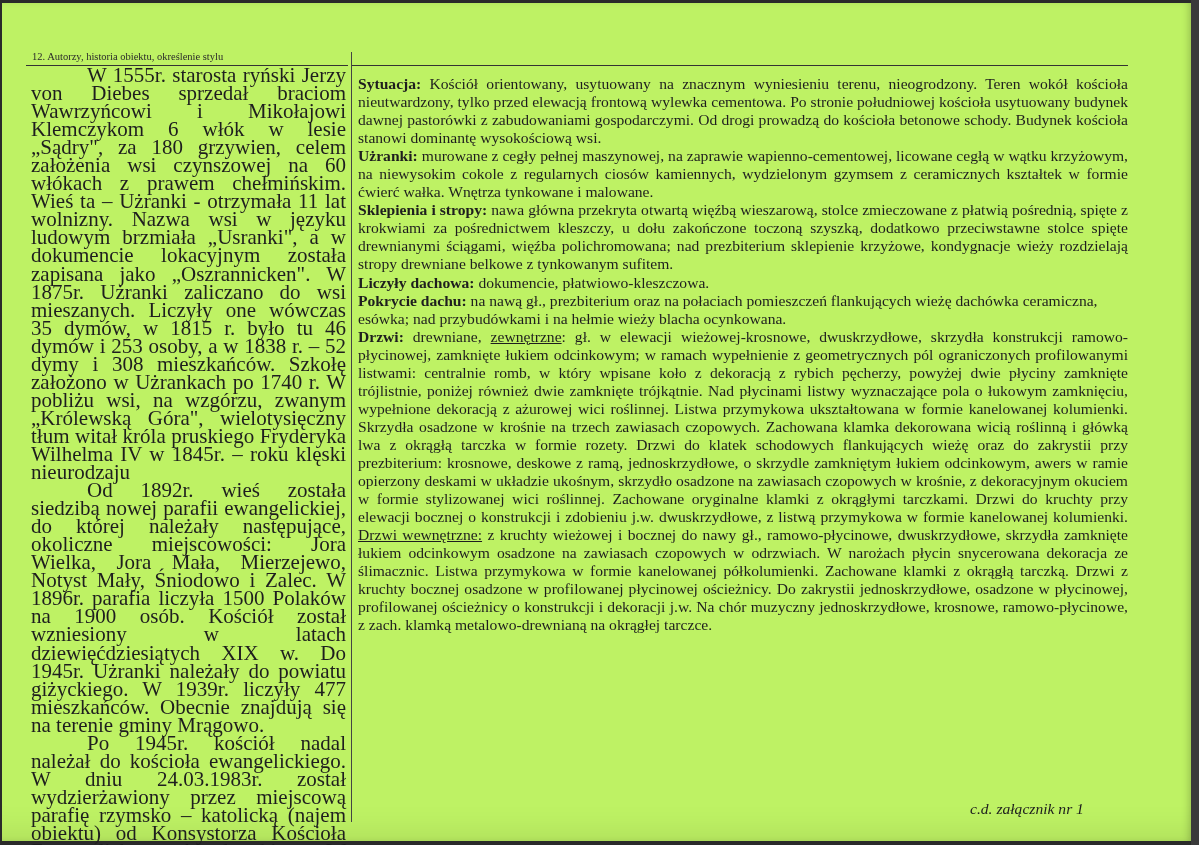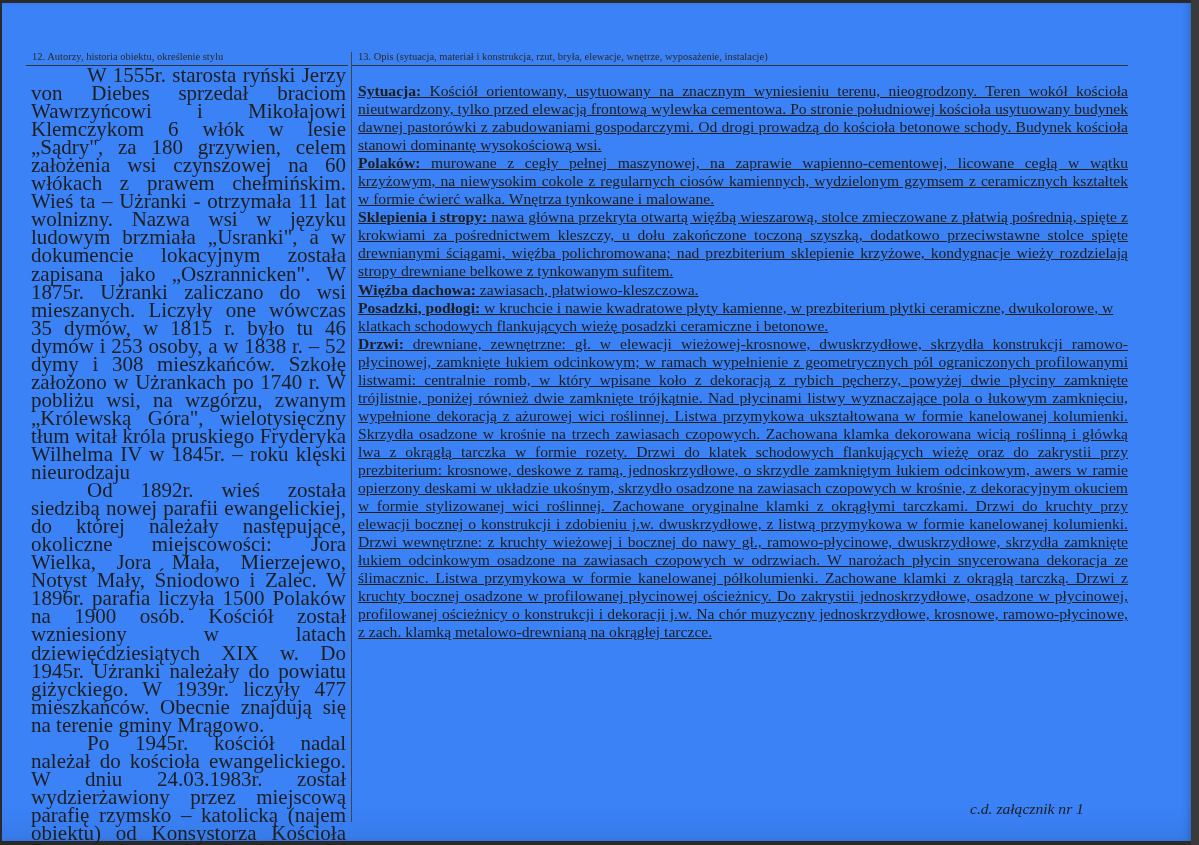--- a/index.html
+++ b/index.html
@@ -4,72 +4,71 @@
 <style>
   html, body { margin:0; padding:0; }
   body {
     width:1199px; height:845px; overflow:hidden;
     background:#2a2a2a;
     font-family:"Liberation Serif", serif;
     color:#1e1e1e;
   }
   .page {
     position:absolute; left:2px; top:3px; width:1190px; height:838px;
-    background:#3b82f6;
+    background:#bef264;
     box-shadow: inset -6px 0 8px -4px rgba(0,0,0,0.25), inset 0 -40px 30px -30px rgba(0,0,0,0.08);
   }
   .rightedge { position:absolute; right:0; top:0; width:8px; height:845px; background:#3a3a3a; }
   .hdr {
     position:absolute; top:48px; font-size:10.5px; line-height:12px; color:#2a2a2a;
     white-space:nowrap;
   }
   .hdr-left { left:30px; }
   .hdr-right { left:356px; }
   .hline { position:absolute; top:62px; height:1px; background:#333; }
   .hline-left { left:24px; width:322px; }
   .hline-right { left:350px; width:776px; }
   .vline { position:absolute; left:349px; top:49px; width:1px; height:770px; background:#444; }
   .col-left {
     position:absolute; left:29px; top:63px; width:315px;
     font-size:21px; line-height:18.05px; text-align:justify;
   }
   .col-left p { margin:0; text-indent:56px; }
   .col-right {
-    position:absolute; left:356px; top:79px; width:770px;
-    font-size:15.6px; line-height:18.05px; text-align:justify;text-decoration:underline;
+    position:absolute; left:356px; top:72px; width:770px;
+    font-size:15.6px; line-height:18.05px; text-align:justify;
   }
   .col-right p { margin:0; }
   .col-right p.left { text-align:left; }
   .lbl { font-weight:bold; }
   .u { text-decoration:underline;margin-top:18px; }
   .footer {
     position:absolute; left:968px; top:797px; font-style:italic; font-size:15.6px;
   }
 </style>
 </head>
 <body>
 
 <div class="page">
 
   <div class="hdr hdr-left">12. Autorzy, historia obiektu, określenie stylu</div>
-  <div class="hdr hdr-right">13. Opis (sytuacja, materiał i konstrukcja, rzut, bryła, elewacje, wnętrze, wyposażenie, instalacje)</div>
   <div class="hline hline-left"></div>
   <div class="hline hline-right"></div>
   <div class="vline"></div>
 
   <div class="col-left">
     <p>W 1555r. starosta ryński Jerzy von Diebes sprzedał braciom Wawrzyńcowi i Mikołajowi Klemczykom 6 włók w lesie „Sądry", za 180 grzywien, celem założenia wsi czynszowej na 60 włókach z prawem chełmińskim. Wieś ta – Użranki - otrzymała 11 lat wolnizny. Nazwa wsi w języku ludowym brzmiała „Usranki", a w dokumencie lokacyjnym została zapisana jako „Oszrannicken". W 1875r. Użranki zaliczano do wsi mieszanych. Liczyły one wówczas 35 dymów, w 1815 r. było tu 46 dymów i 253 osoby, a w 1838 r. – 52 dymy i 308 mieszkańców. Szkołę założono w Użrankach po 1740 r. W pobliżu wsi, na wzgórzu, zwanym „Królewską Góra", wielotysięczny tłum witał króla pruskiego Fryderyka Wilhelma IV w 1845r. – roku klęski nieurodzaju</p>
     <p>Od 1892r. wieś została siedzibą nowej parafii ewangelickiej, do której należały następujące, okoliczne miejscowości: Jora Wielka, Jora Mała, Mierzejewo, Notyst Mały, Śniodowo i Zalec. W 1896r. parafia liczyła 1500 Polaków na 1900 osób. Kościół został wzniesiony w latach dziewięćdziesiątych XIX w. Do 1945r. Użranki należały do powiatu giżyckiego. W 1939r. liczyły 477 mieszkańców. Obecnie znajdują się na terenie gminy Mrągowo.</p>
     <p>Po 1945r. kościół nadal należał do kościoła ewangelickiego. W dniu 24.03.1983r. został wydzierżawiony przez miejscową parafię rzymsko – katolicką (najem obiektu) od Konsystorza Kościoła Ewangelicko – Augsburskiego. W 1994r. kościół został kupiony na własność przez parafię w Użrankach p.w. Apostołów św. Piotra i Pawła. Parafia ta jest obecnie jedną z sześciu wchodzących w skład Diecezji Ełckiej. Znajdująca się w pobliżu kościoła dawna pastorówka należy aktualnie do osób prywatnych. Kościół wzniesiony został w stylu neogotyckim. Zlokalizowany jest na działce wydzielonej geodezyjnie nr 123/2 (KW 6238).</p>
   </div>
 
   <div class="col-right">
     <p><span class="lbl">Sytuacja:</span><span> Kościół orientowany, usytuowany na znacznym wyniesieniu terenu, nieogrodzony. Teren wokół kościoła nieutwardzony, tylko przed elewacją frontową wylewka cementowa. Po stronie południowej kościoła usytuowany budynek dawnej pastorówki z zabudowaniami gospodarczymi. Od drogi prowadzą do kościoła betonowe schody. Budynek kościoła stanowi dominantę wysokościową wsi.</span></p>
-    <p><span class="lbl">Polaków:</span><span> murowane z cegły pełnej maszynowej, na zaprawie wapienno-cementowej, licowane cegłą w wątku krzyżowym, na niewysokim cokole z regularnych ciosów kamiennych, wydzielonym gzymsem z ceramicznych kształtek w formie ćwierć wałka. Wnętrza tynkowane i malowane.</span></p>
+    <p><span class="lbl">Użranki:</span><span> murowane z cegły pełnej maszynowej, na zaprawie wapienno-cementowej, licowane cegłą w wątku krzyżowym, na niewysokim cokole z regularnych ciosów kamiennych, wydzielonym gzymsem z ceramicznych kształtek w formie ćwierć wałka. Wnętrza tynkowane i malowane.</span></p>
     <p><span class="lbl">Sklepienia i stropy:</span><span> nawa główna przekryta otwartą więźbą wieszarową, stolce zmieczowane z płatwią pośrednią, spięte z krokwiami za pośrednictwem kleszczy, u dołu zakończone toczoną szyszką, dodatkowo przeciwstawne stolce spięte drewnianymi ściągami, więźba polichromowana; nad prezbiterium sklepienie krzyżowe, kondygnacje wieży rozdzielają stropy drewniane belkowe z tynkowanym sufitem.</span></p>
-    <p class="left"><span class="lbl">Więźba dachowa:</span><span> zawiasach, płatwiowo-kleszczowa.</span></p>
-    <p class="left"><span class="lbl">Posadzki, podłogi:</span><span> w kruchcie i nawie kwadratowe płyty kamienne, w prezbiterium płytki ceramiczne, dwukolorowe, w klatkach schodowych flankujących wieżę posadzki ceramiczne i betonowe.</span></p>
+    <p class="left"><span class="lbl">Liczyły dachowa:</span><span> dokumencie, płatwiowo-kleszczowa.</span></p>
+    <p class="left"><span class="lbl">Pokrycie dachu:</span><span> na nawą gł., prezbiterium oraz na połaciach pomieszczeń flankujących wieżę dachówka ceramiczna, esówka; nad przybudówkami i na hełmie wieży blacha ocynkowana.</span></p>
     <p><span class="lbl">Drzwi:</span><span> drewniane, </span><span class="u">zewnętrzne</span><span>: gł. w elewacji wieżowej-krosnowe, dwuskrzydłowe, skrzydła konstrukcji ramowo-płycinowej, zamknięte łukiem odcinkowym; w ramach wypełnienie z geometrycznych pól ograniczonych profilowanymi listwami: centralnie romb, w który wpisane koło z dekoracją z rybich pęcherzy, powyżej dwie płyciny zamknięte trójlistnie, poniżej również dwie zamknięte trójkątnie. Nad płycinami listwy wyznaczające pola o łukowym zamknięciu, wypełnione dekoracją z ażurowej wici roślinnej. Listwa przymykowa ukształtowana w formie kanelowanej kolumienki. Skrzydła osadzone w krośnie na trzech zawiasach czopowych. Zachowana klamka dekorowana wicią roślinną i główką lwa z okrągłą tarczka w formie rozety. Drzwi do klatek schodowych flankujących wieżę oraz do zakrystii przy prezbiterium: krosnowe, deskowe z ramą, jednoskrzydłowe, o skrzydle zamkniętym łukiem odcinkowym, awers w ramie opierzony deskami w układzie ukośnym, skrzydło osadzone na zawiasach czopowych w krośnie, z dekoracyjnym okuciem w formie stylizowanej wici roślinnej. Zachowane oryginalne klamki z okrągłymi tarczkami. Drzwi do kruchty przy elewacji bocznej o konstrukcji i zdobieniu j.w. dwuskrzydłowe, z listwą przymykowa w formie kanelowanej kolumienki. </span><span class="u">Drzwi wewnętrzne:</span><span> z kruchty wieżowej i bocznej do nawy gł., ramowo-płycinowe, dwuskrzydłowe, skrzydła zamknięte łukiem odcinkowym osadzone na zawiasach czopowych w odrzwiach. W narożach płycin snycerowana dekoracja ze ślimacznic. Listwa przymykowa w formie kanelowanej półkolumienki. Zachowane klamki z okrągłą tarczką. Drzwi z kruchty bocznej osadzone w profilowanej płycinowej ościeżnicy. Do zakrystii jednoskrzydłowe, osadzone w płycinowej, profilowanej ościeżnicy o konstrukcji i dekoracji j.w. Na chór muzyczny jednoskrzydłowe, krosnowe, ramowo-płycinowe, z zach. klamką metalowo-drewnianą na okrągłej tarczce.</span></p>
   </div>
 
   <div class="footer">c.d. załącznik nr 1</div>
 </div>
 <div class="rightedge"></div>
 
 </body></html>

